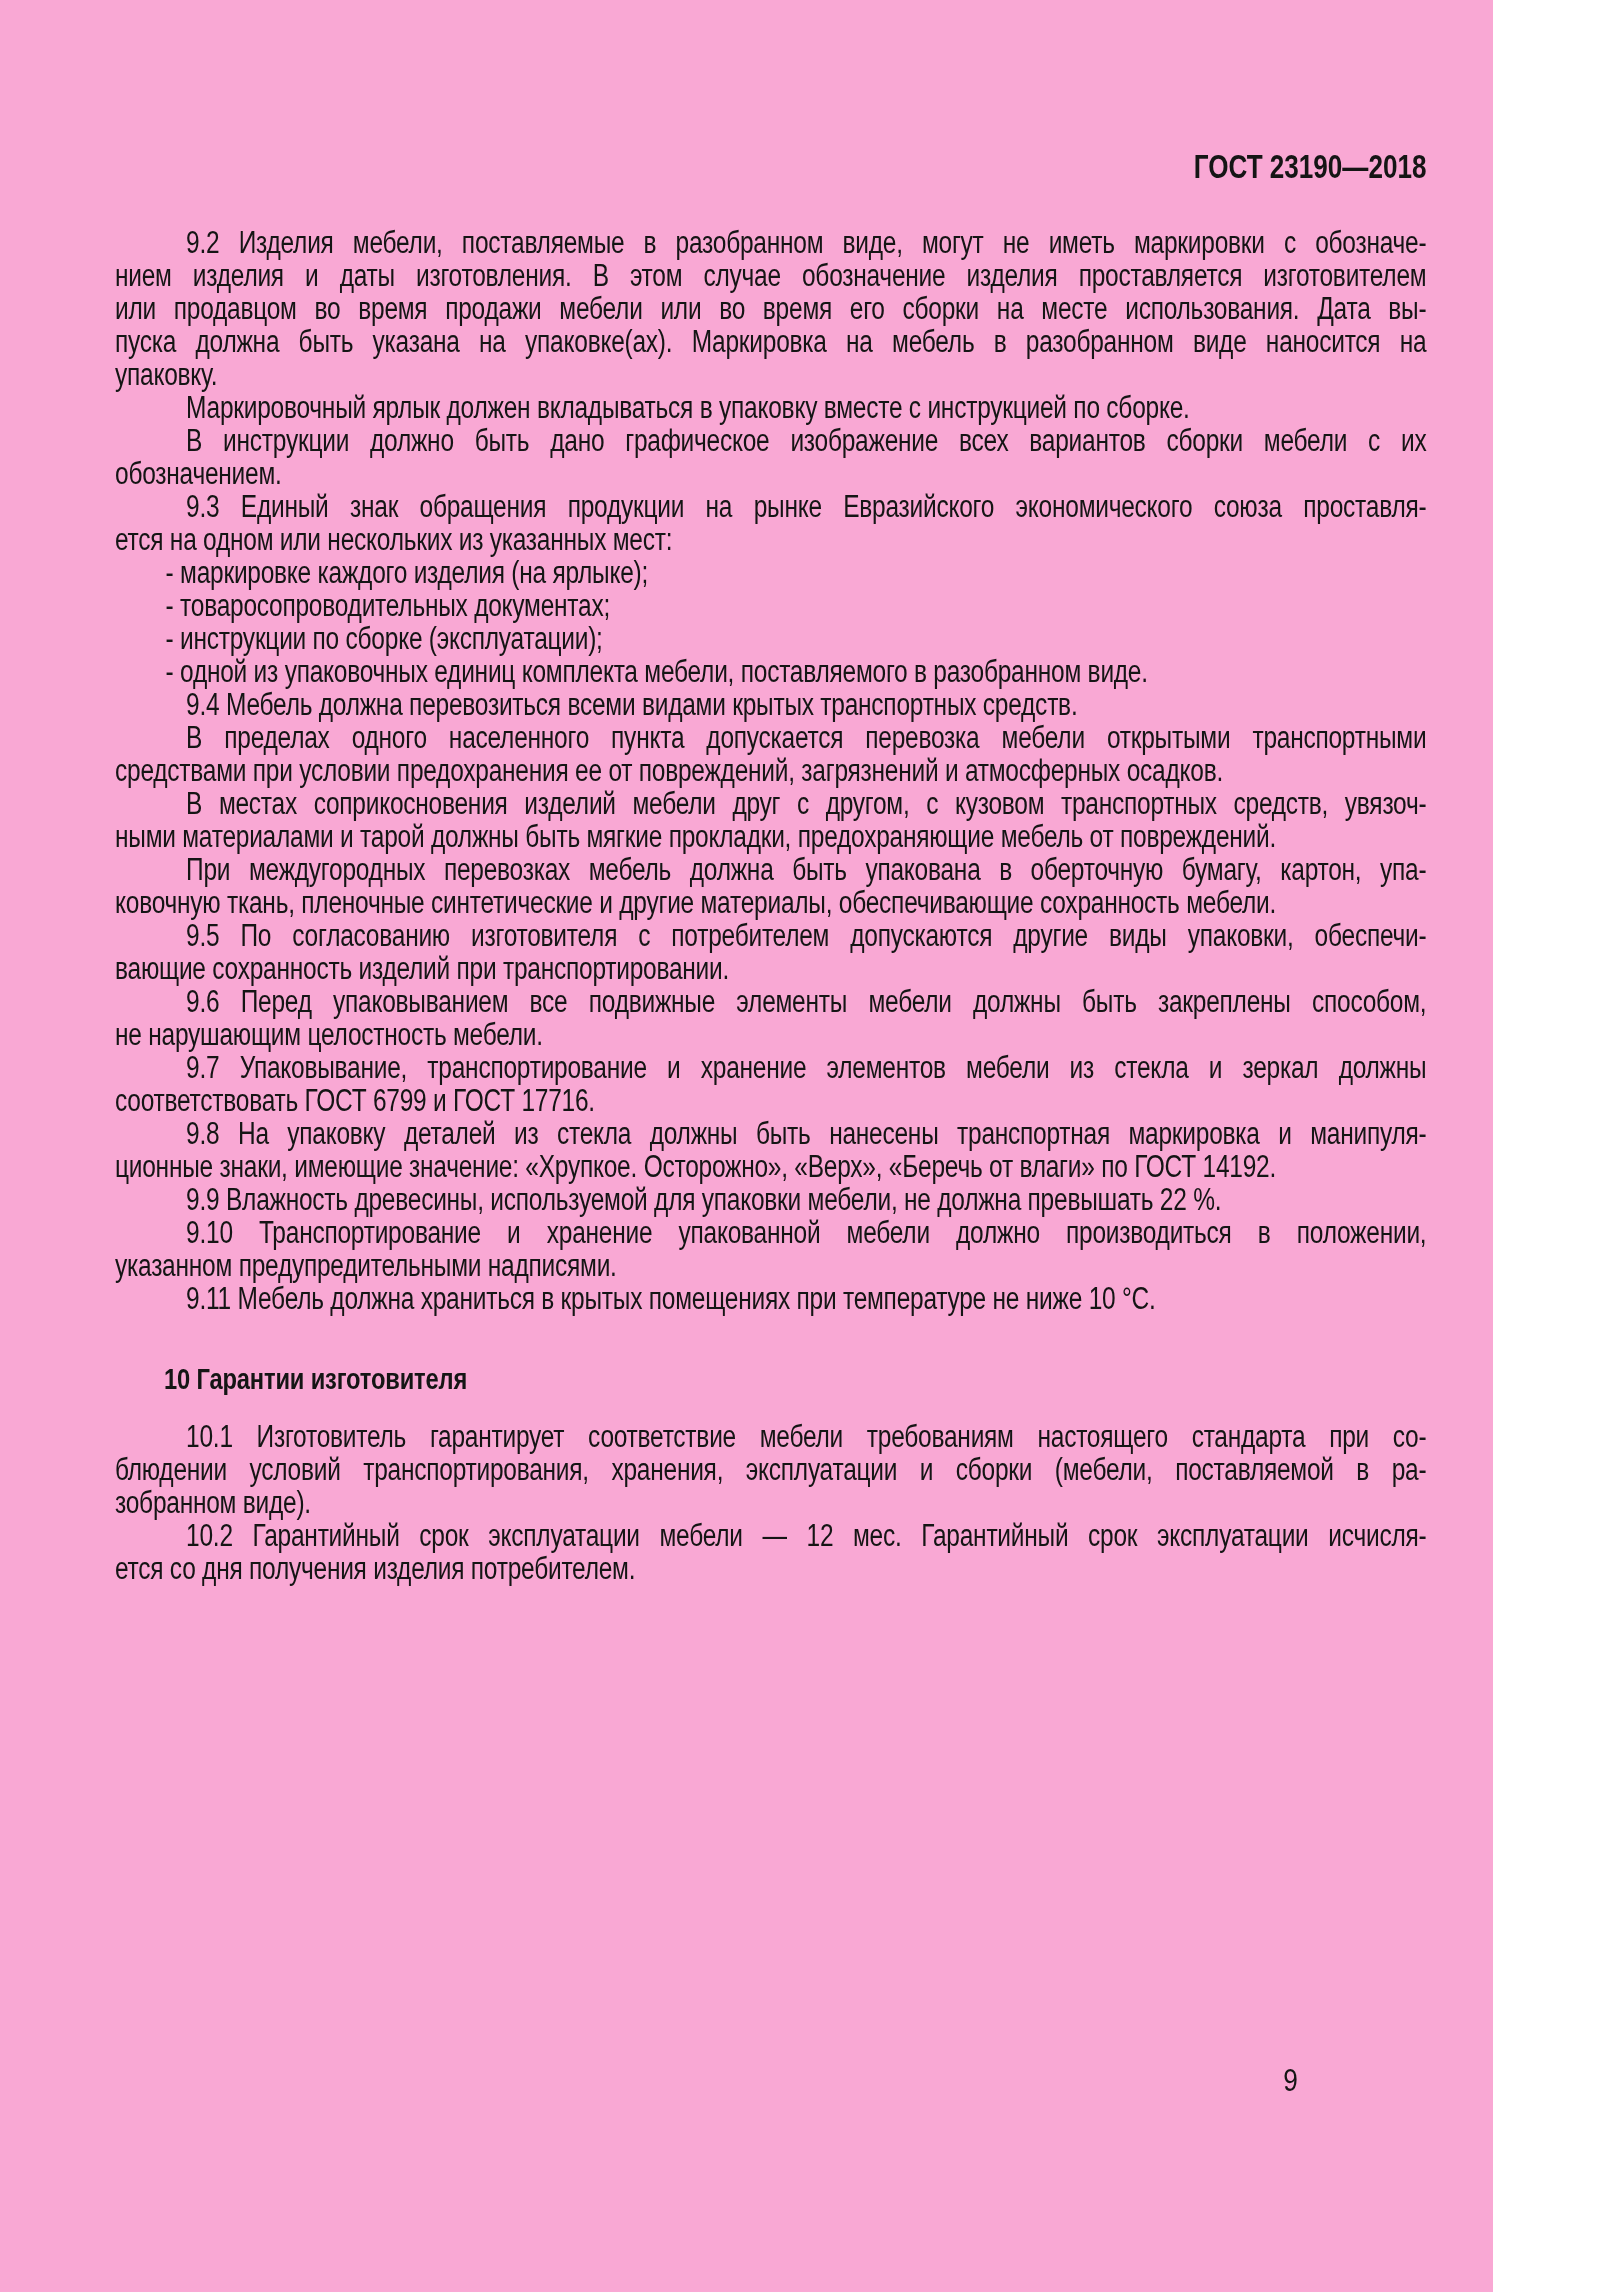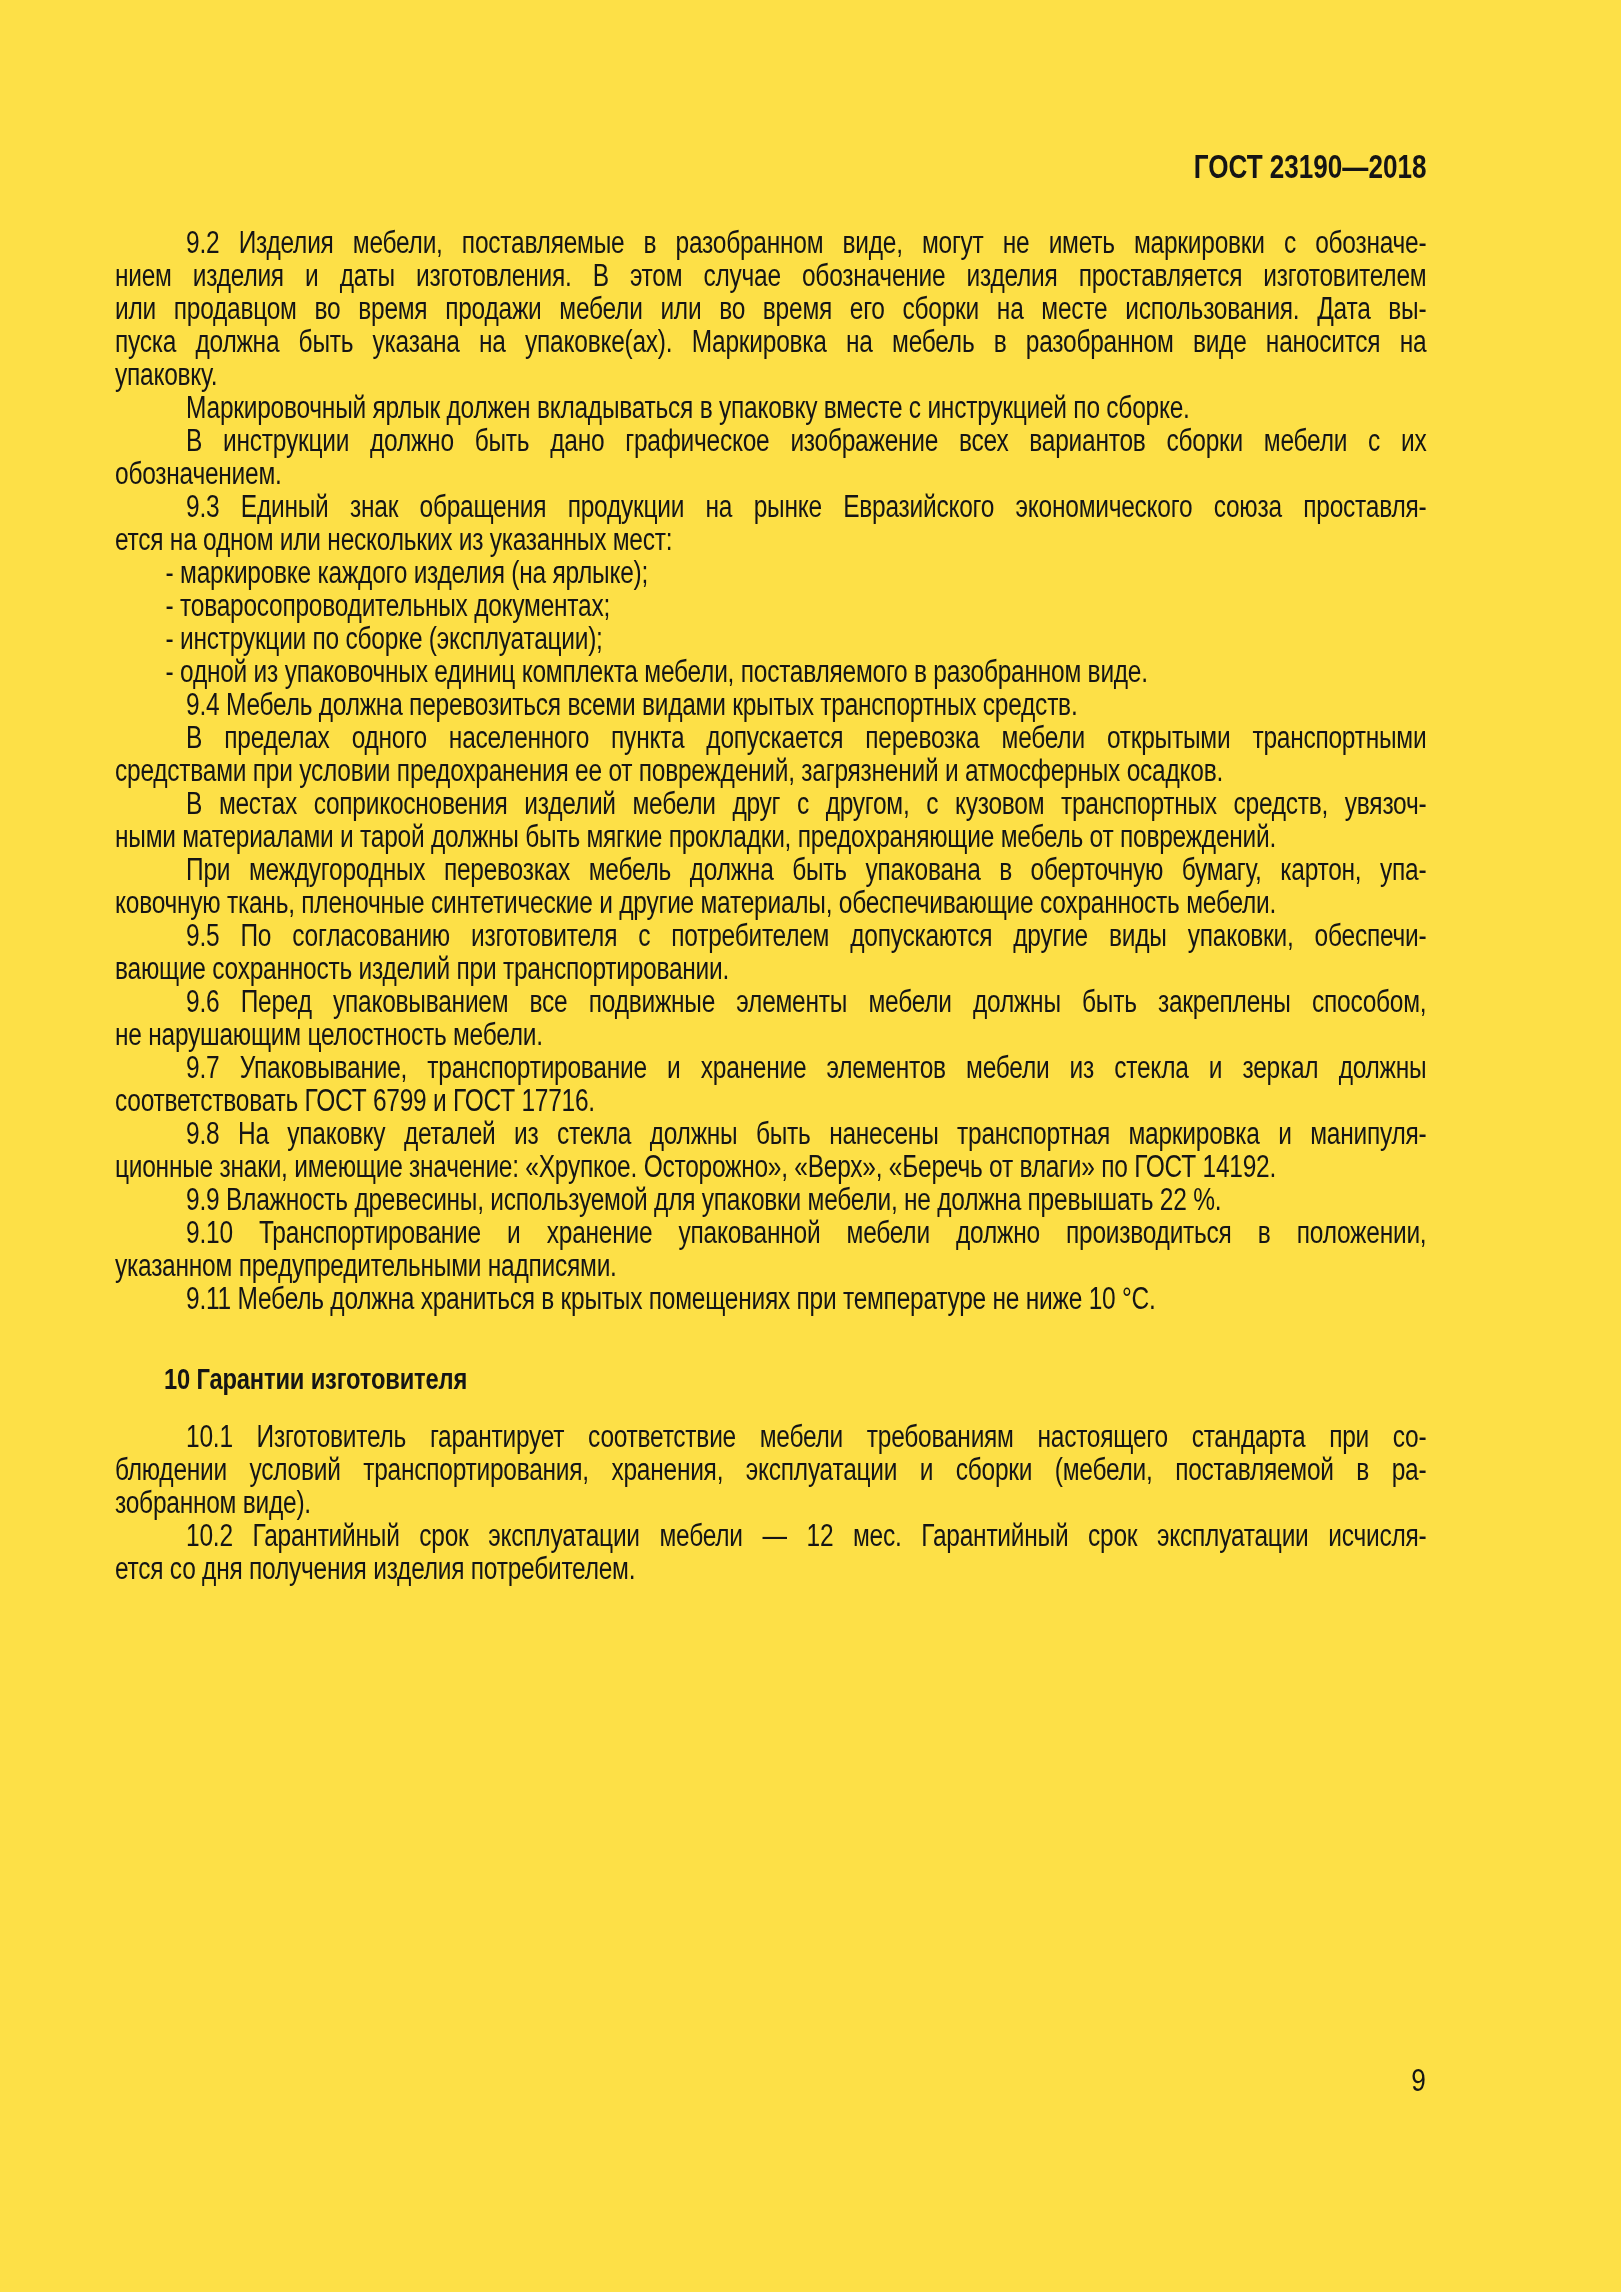--- a/index.html
+++ b/index.html
@@ -3,23 +3,23 @@
 <meta charset="utf-8">
 <title>ГОСТ 23190—2018 — стр. 9</title>
 <style>
   html, body {
     margin: 0;
     padding: 0;
     background: #ffffff;
   }
   .page {
     position: relative;
-    width: 1621px;
+    width: 1493px;
     height: 2293px;
-    background: #fde047;
+    background: #f9a8d4;
     font-family: "Liberation Sans", "DejaVu Sans", sans-serif;
     color: #151515;
     overflow: hidden;
   }
   
   .content {
     position: absolute;
     left: 115px;
     top: 0;
     width: 1660px;            

